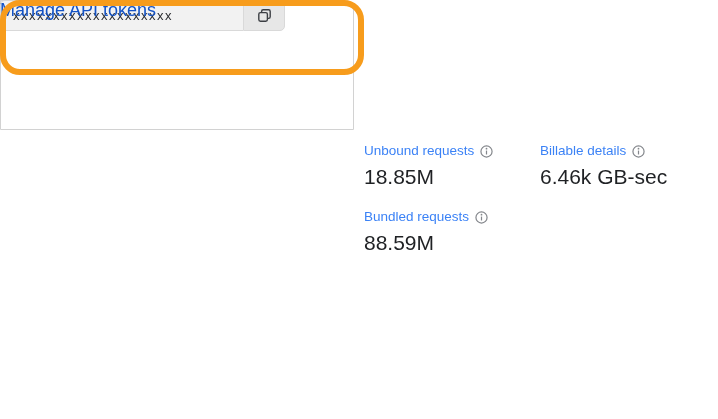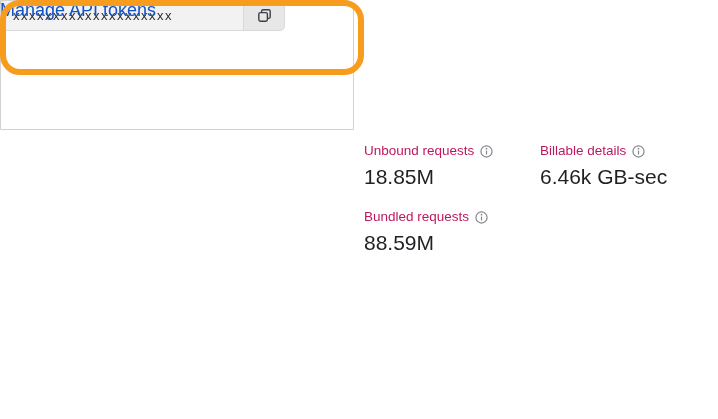--- a/index.html
+++ b/index.html
@@ -41,21 +41,21 @@
 
   
   .acct-title-row { left:364; top:36; display:flex; align-items:center; gap:11px; }
   .acct-title { font-size:18px; font-weight:bold; color:#202124; }
   .paid-badge { background:#c9daf8; color:#29458c; font-size:13px; line-height:1;
                 padding:5px 11px 6px; border-radius:12px; }
   .date-range { left:364; top:62; font-size:13.5px; color:#53565c; }
   .section-title { left:364; top:100; font-size:16.5px; font-weight:bold; color:#202124; }
 
   .stat { width:170px; }
-  .stat-label { font-size:13.5px; color:#be185d; display:flex; align-items:center; gap:6px; }
+  .stat-label { font-size:13.5px; color:#3b82f6; display:flex; align-items:center; gap:6px; }
   .stat-value { font-size:21px; color:#1f2124; margin-top:7px; }
   .info-icon { display:inline-flex; width:13px; height:13px; margin-top:1px; }
 
   .divider { height:1px; background:#d6d6d6; left:364; width:332px; }
   .divider-1 { top:272; }
   .divider-2 { top:403; }
 
   .acct-id-label { left:365; top:294; font-size:13.5px; color:#3f4247; }
   .id-group { left:364; top:313; width:285px; height:31px; display:flex; }
   .id-input { flex:1; background:#f2f2f2; border:1px solid #d9d9d9; border-right:none;

